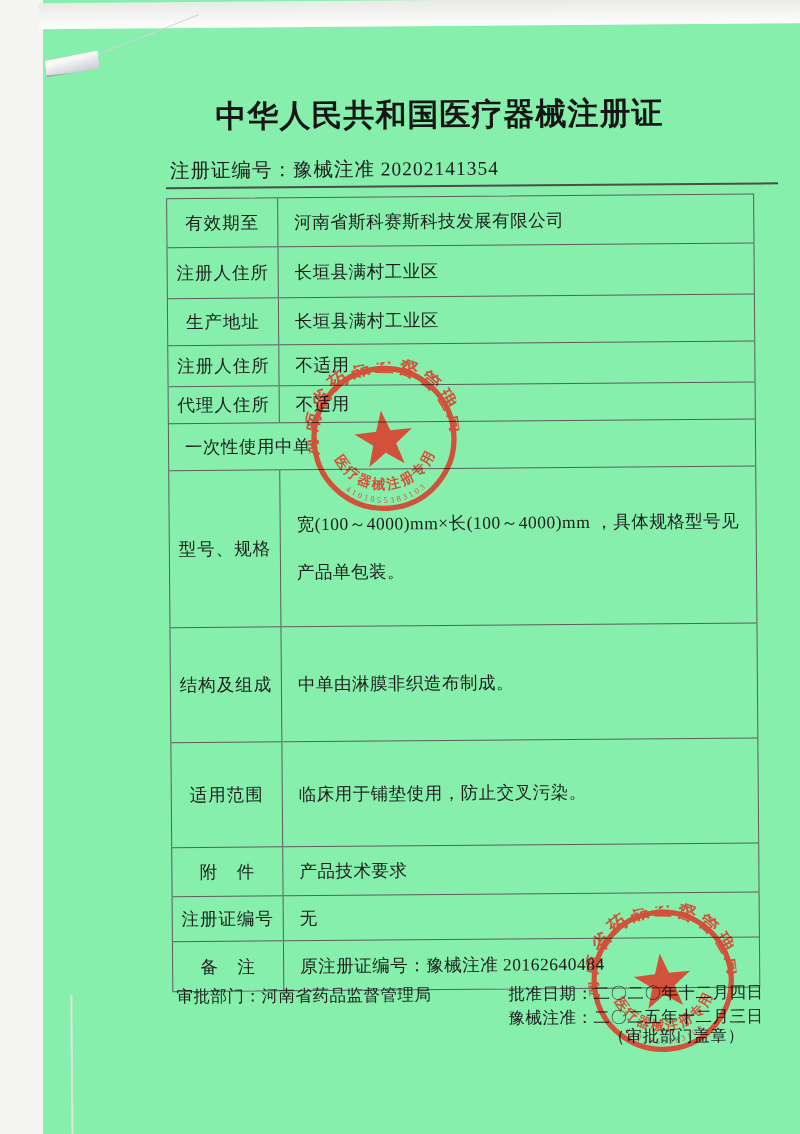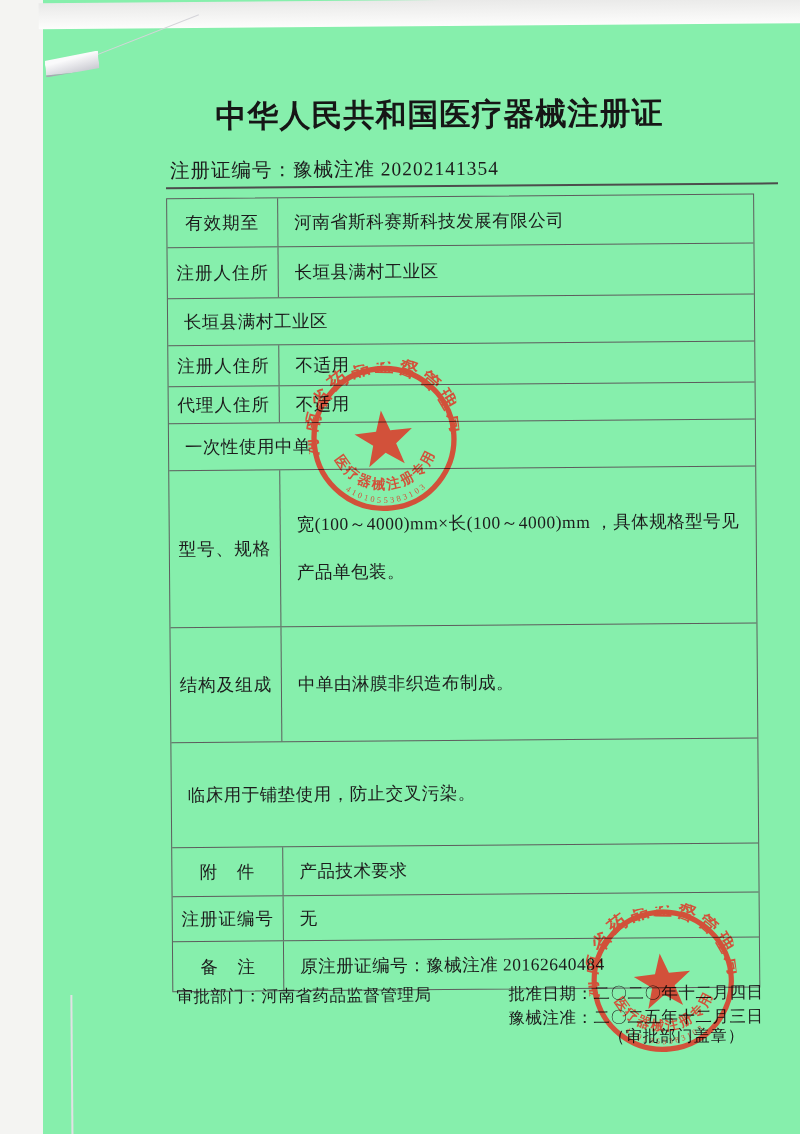--- a/index.html
+++ b/index.html
@@ -119,20 +119,21 @@
     <div class="cert-table">
       <div class="t-row" style="height:48px">
         <div class="t-label">有效期至</div>
         <div class="t-value">河南省斯科赛斯科技发展有限公司</div>
       </div>
       <div class="t-row" style="height:50px">
         <div class="t-label">注册人住所</div>
         <div class="t-value">长垣县满村工业区</div>
       </div>
       <div class="t-row" style="height:46px">
+        <div class="t-label">生产地址</div>
         <div class="t-value">长垣县满村工业区</div>
       </div>
       <div class="t-row" style="height:40px">
         <div class="t-label">注册人住所</div>
         <div class="t-value">不适用</div>
       </div>
       <div class="t-row" style="height:36px">
         <div class="t-label">代理人住所</div>
         <div class="t-value">不适用</div>
       </div>
@@ -141,20 +142,21 @@
       </div>
       <div class="t-row" style="height:156px">
         <div class="t-label">型号、规格</div>
         <div class="t-value spec">宽(100～4000)mm×长(100～4000)mm ，具体规格型号见产品单包装。</div>
       </div>
       <div class="t-row" style="height:114px">
         <div class="t-label">结构及组成</div>
         <div class="t-value">中单由淋膜非织造布制成。</div>
       </div>
       <div class="t-row" style="height:104px">
+        <div class="t-label">适用范围</div>
         <div class="t-value">临床用于铺垫使用，防止交叉污染。</div>
       </div>
       <div class="t-row" style="height:48px">
         <div class="t-label">附　件</div>
         <div class="t-value">产品技术要求</div>
       </div>
       <div class="t-row" style="height:44px">
         <div class="t-label">注册证编号</div>
         <div class="t-value">无</div>
       </div>

